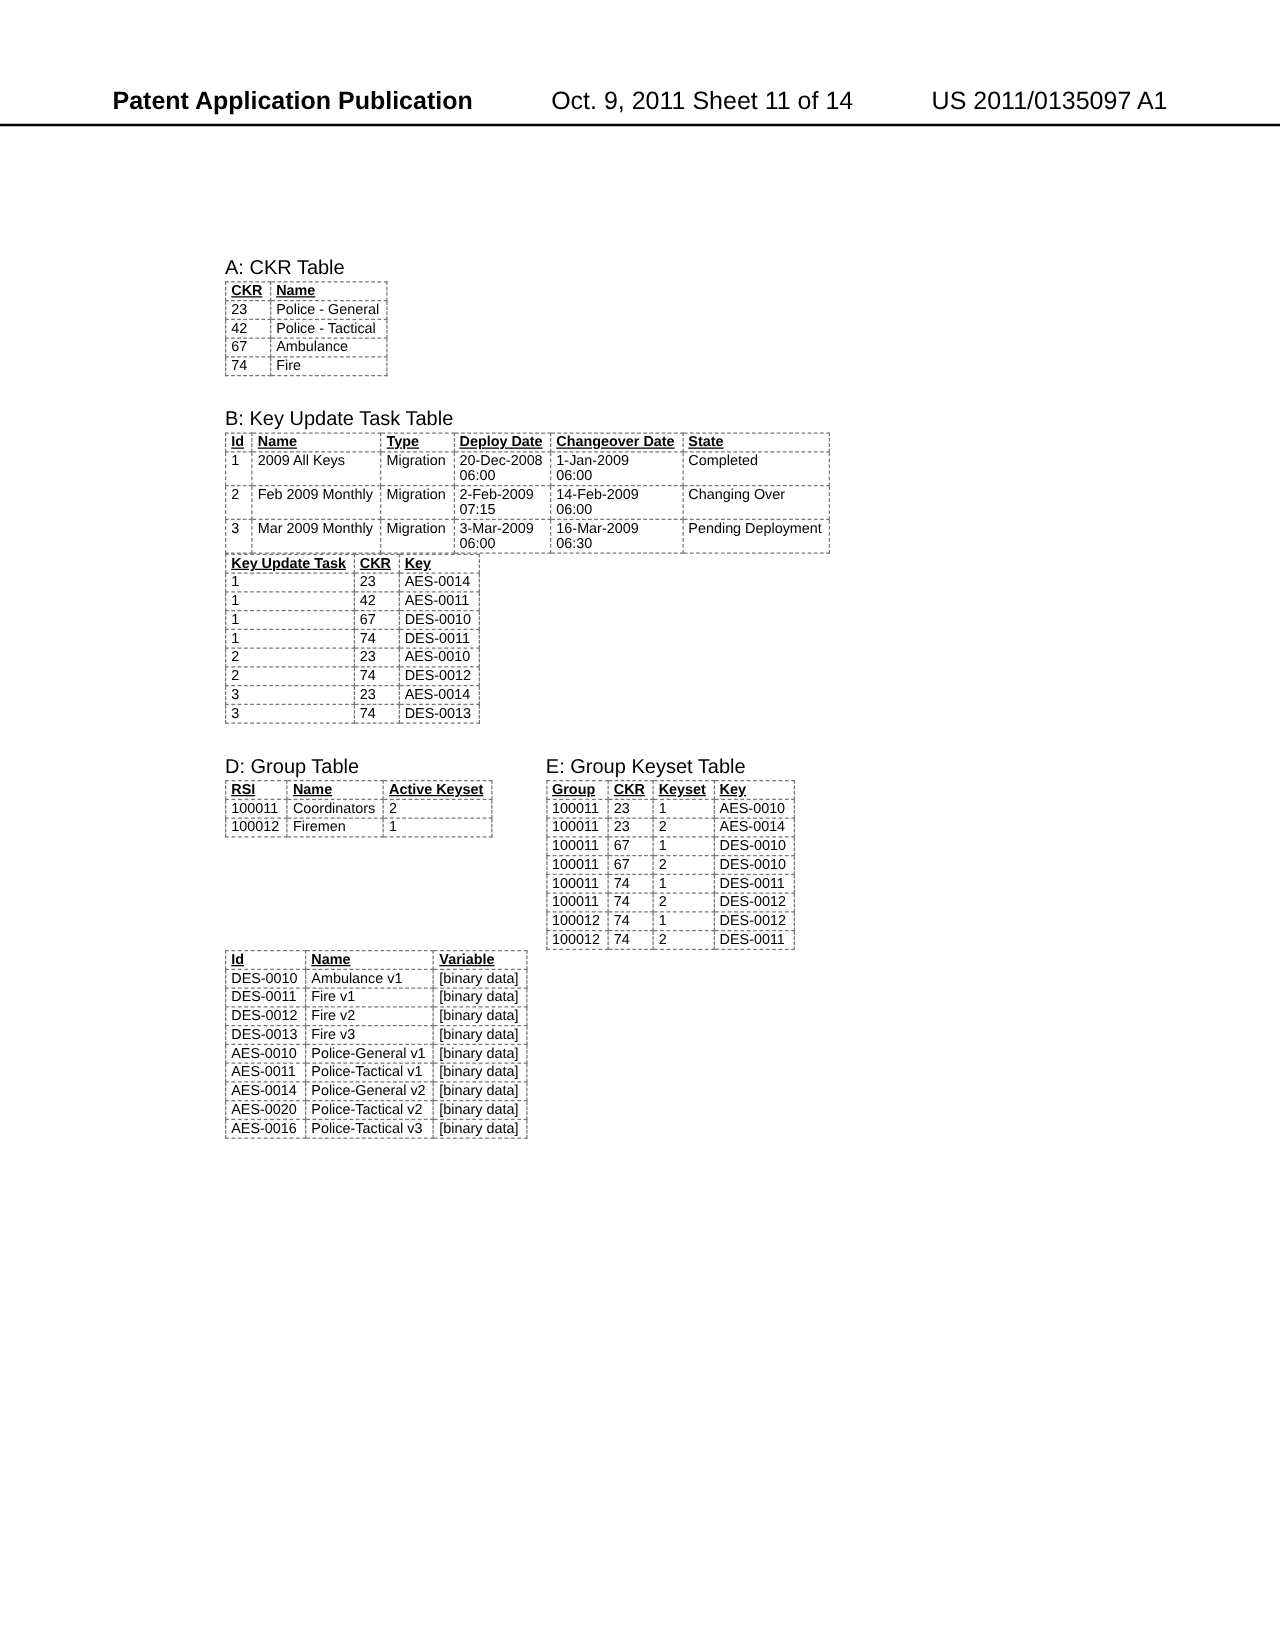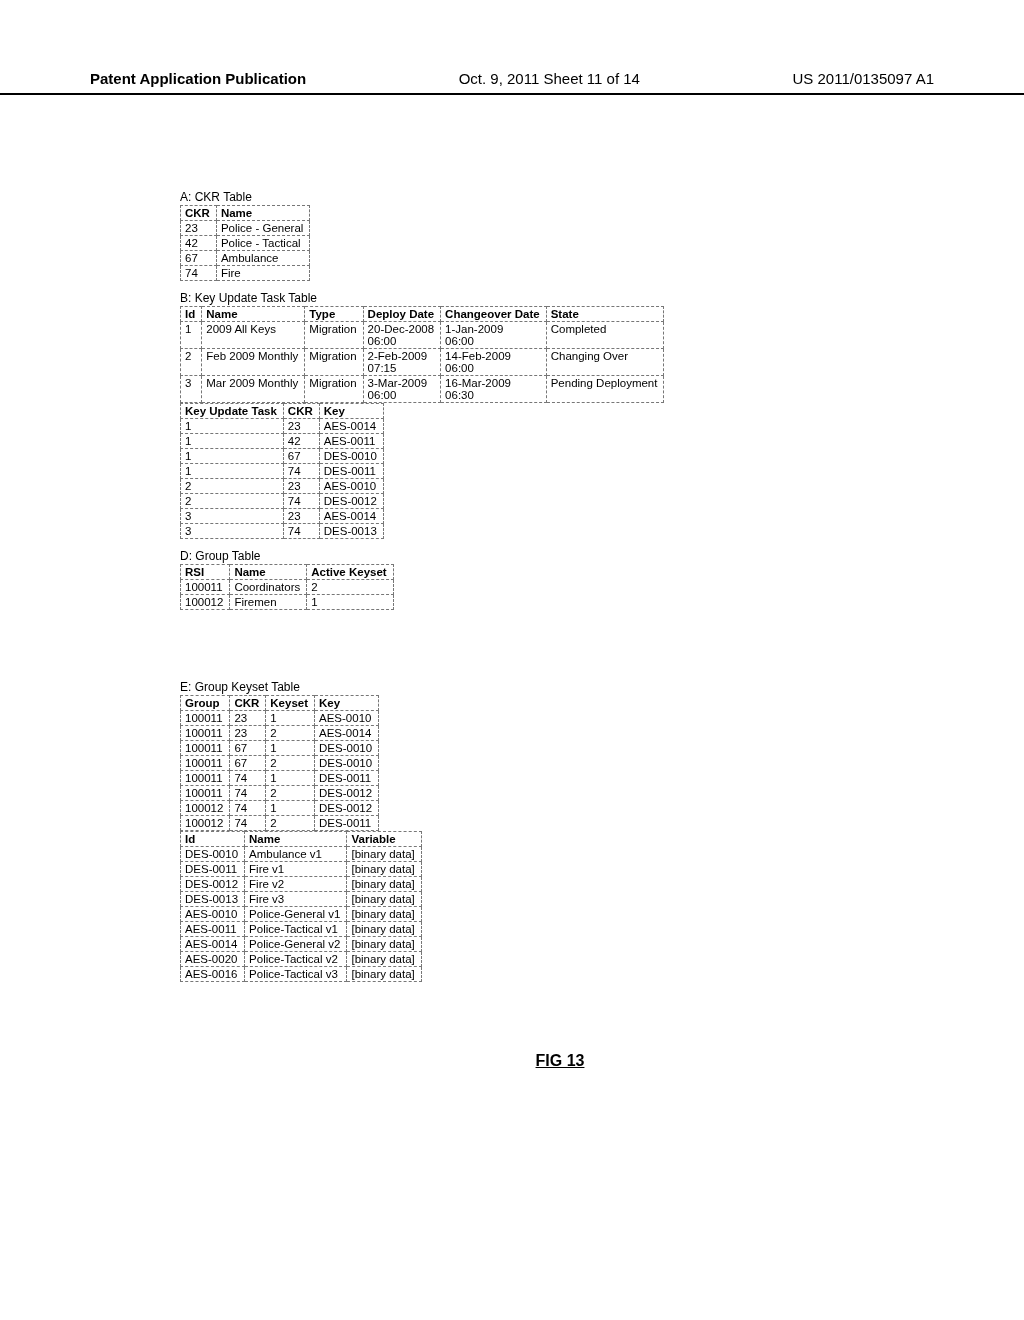--- a/index.html
+++ b/index.html
@@ -11,54 +11,55 @@
     position: relative;
     color: #000;
   }
   .header {
     position: absolute;
     top: 70px;
     left: 0;
     width: 1024px;
     padding: 0 90px;
     box-sizing: border-box;
-    font-size: 15px;
+    font-size: 20px;
     display: flex;
     justify-content: space-between;
     border-bottom: 2px solid #000;
     padding-bottom: 6px;
   }
   .header .left { font-weight: bold; }
   .content {
     position: absolute;
     top: 180px;
     left: 180px;
     width: 760px;
     font-size: 12px;
   }
   .tbl-title {
-    font-size: 12px;
+    font-size: 16px;
     margin-bottom: 1px;
-    margin-top: 10px;
+    margin-top: 26px;
   }
   table {
     border-collapse: collapse;
     font-size: 11.5px;
   }
   th, td {
     border: 1px dashed #777;
     padding: 1px 6px 1px 4px;
     text-align: left;
     vertical-align: top;
     white-space: nowrap;
   }
   th {
     font-weight: bold;
-  }
-  .row2 { display: flex; gap: 60px; align-items: flex-start; flex-direction: column; }
+    text-decoration: underline;
+  }
+  .row2 { display: flex; gap: 43px; align-items: flex-start; }
   .fig-caption {
     text-align: center;
     margin-top: 70px;
     font-weight: bold;
     text-decoration: underline;
     font-size: 16px;
     width: 760px;
   }
 </style>
 </head>
@@ -326,14 +327,13 @@
           <td>[binary data]</td>
         </tr>
     <tr>
           <td>AES-0016</td>
           <td>Police-Tactical v3</td>
           <td>[binary data]</td>
         </tr>
   </tbody>
     </table>
 
-  <div class="fig-caption">FIG 13</div>
 </div>
 
 </body></html>

